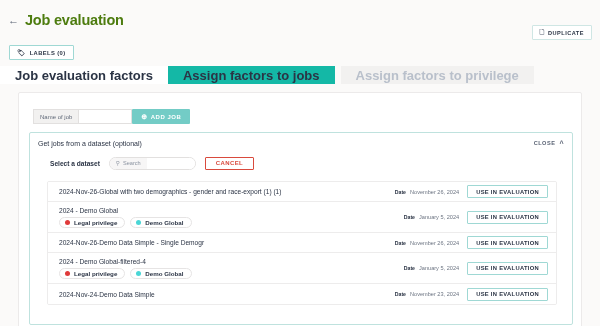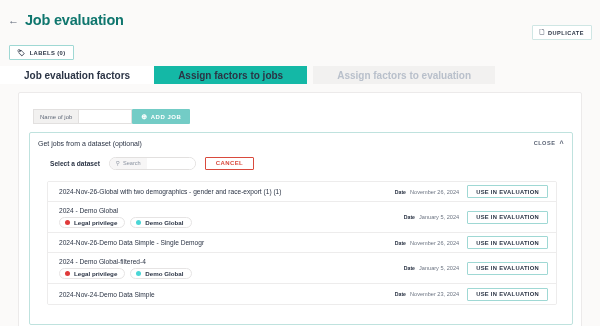--- a/index.html
+++ b/index.html
@@ -15,21 +15,21 @@
   
   .topbar {
     position: absolute; left: 0; top: 0; width: 600px; height: 40px;
     display: flex; align-items: center; padding-left: 8px;
   }
   .back-arrow {
     font-size: 11px; color: #5a6374; margin-right: 6px; line-height: 1;
     user-select: none;
   }
   .page-title {
-    font-size: 14.5px; font-weight: bold; letter-spacing: -0.2px; color: #0f766e;
+    font-size: 14.5px; font-weight: bold; letter-spacing: -0.2px; color: #4d7c0f;
   }
   .duplicate-btn {
     position: absolute; right: 8px; top: 25px;
     height: 15px; padding: 0 7px;
     display: flex; align-items: center; gap: 3px;
     border: 1px solid #cfe6e4; background: #fff;
     font-size: 5.6px; font-weight: bold; letter-spacing: 0.5px; color: #2b3445;
     border-radius: 1px;
   }
   .duplicate-btn .ic { font-size: 6px; color: #5a6374; }
@@ -44,22 +44,22 @@
     border-radius: 1px;
   }
   .labels-btn .ic { font-size: 6.5px; color: #2b3445; }
 
   
   .tabs {
     position: absolute; left: 0; top: 66px; width: 600px; height: 18px;
     display: flex; align-items: stretch;
   }
   .tab {
-    display: flex; align-items: center; padding: 0 24px;
-    font-size: 10px; font-weight: bold; color: #2b3445;
+    display: flex; align-items: center; padding: 0 15px;
+    font-size: 13px; font-weight: bold; color: #2b3445;
     background: #fff; white-space: nowrap;
   }
   .tab.active { background: #14b8a6; }
   .tab.disabled { color: #b9c0cb; background: #f2f1f0; font-weight: bold; }
   .tab-gap { width: 6px; background: #fbfaf9; }
 
   
   .card {
     position: absolute; left: 18px; top: 92px; width: 564px; height: 240px;
     background: #fff; border: 1px solid #eceaea; border-radius: 2px;
@@ -179,21 +179,21 @@
 
   <div class="tabs">
     <div class="tab">
       <span>Job evaluation factors</span>
     </div>
     <div class="tab active">
       <span>Assign factors to jobs</span>
     </div>
     <div class="tab-gap"></div>
     <div class="tab disabled">
-      <span>Assign factors to evaluation</span>
+      <span>Assign factors to privilege</span>
     </div>
   </div>
 
   <div class="card">
 
     <div class="jobrow">
       <div class="lbl">Name of job</div>
       <input class="fld" type="text" value="" style="">
       <button class="addjob-btn">
         <span class="ic">⊕</span>

